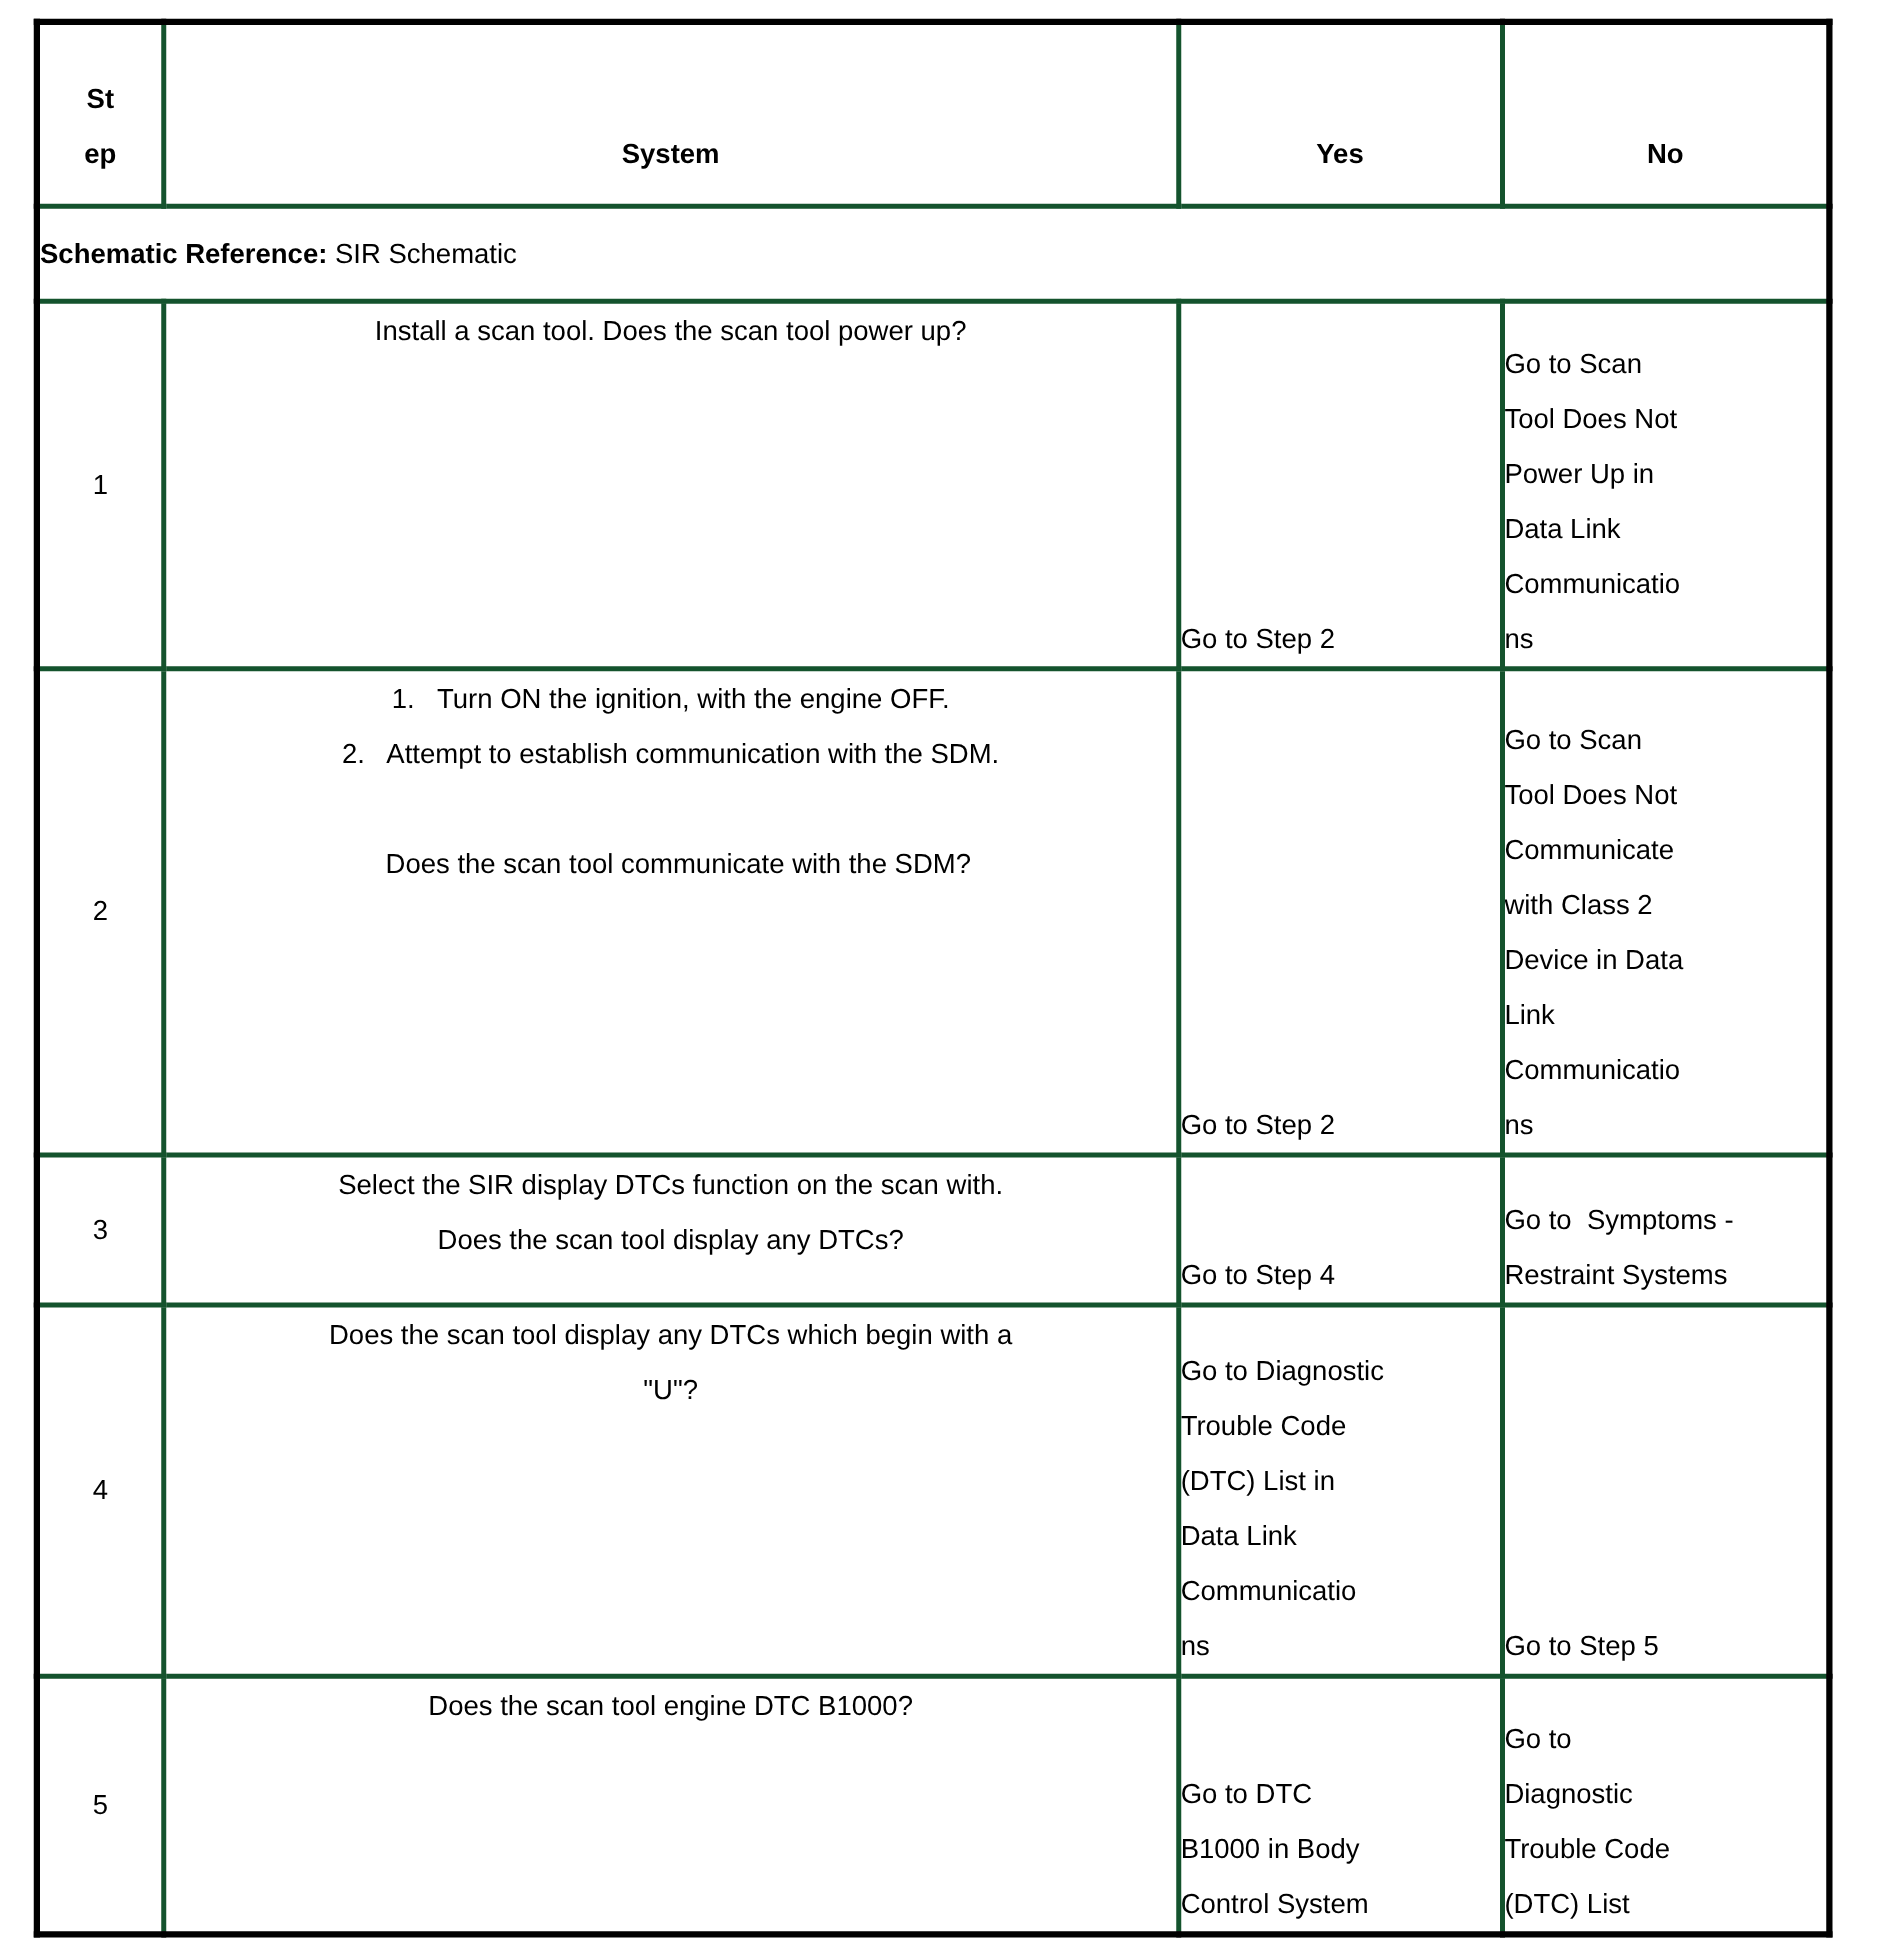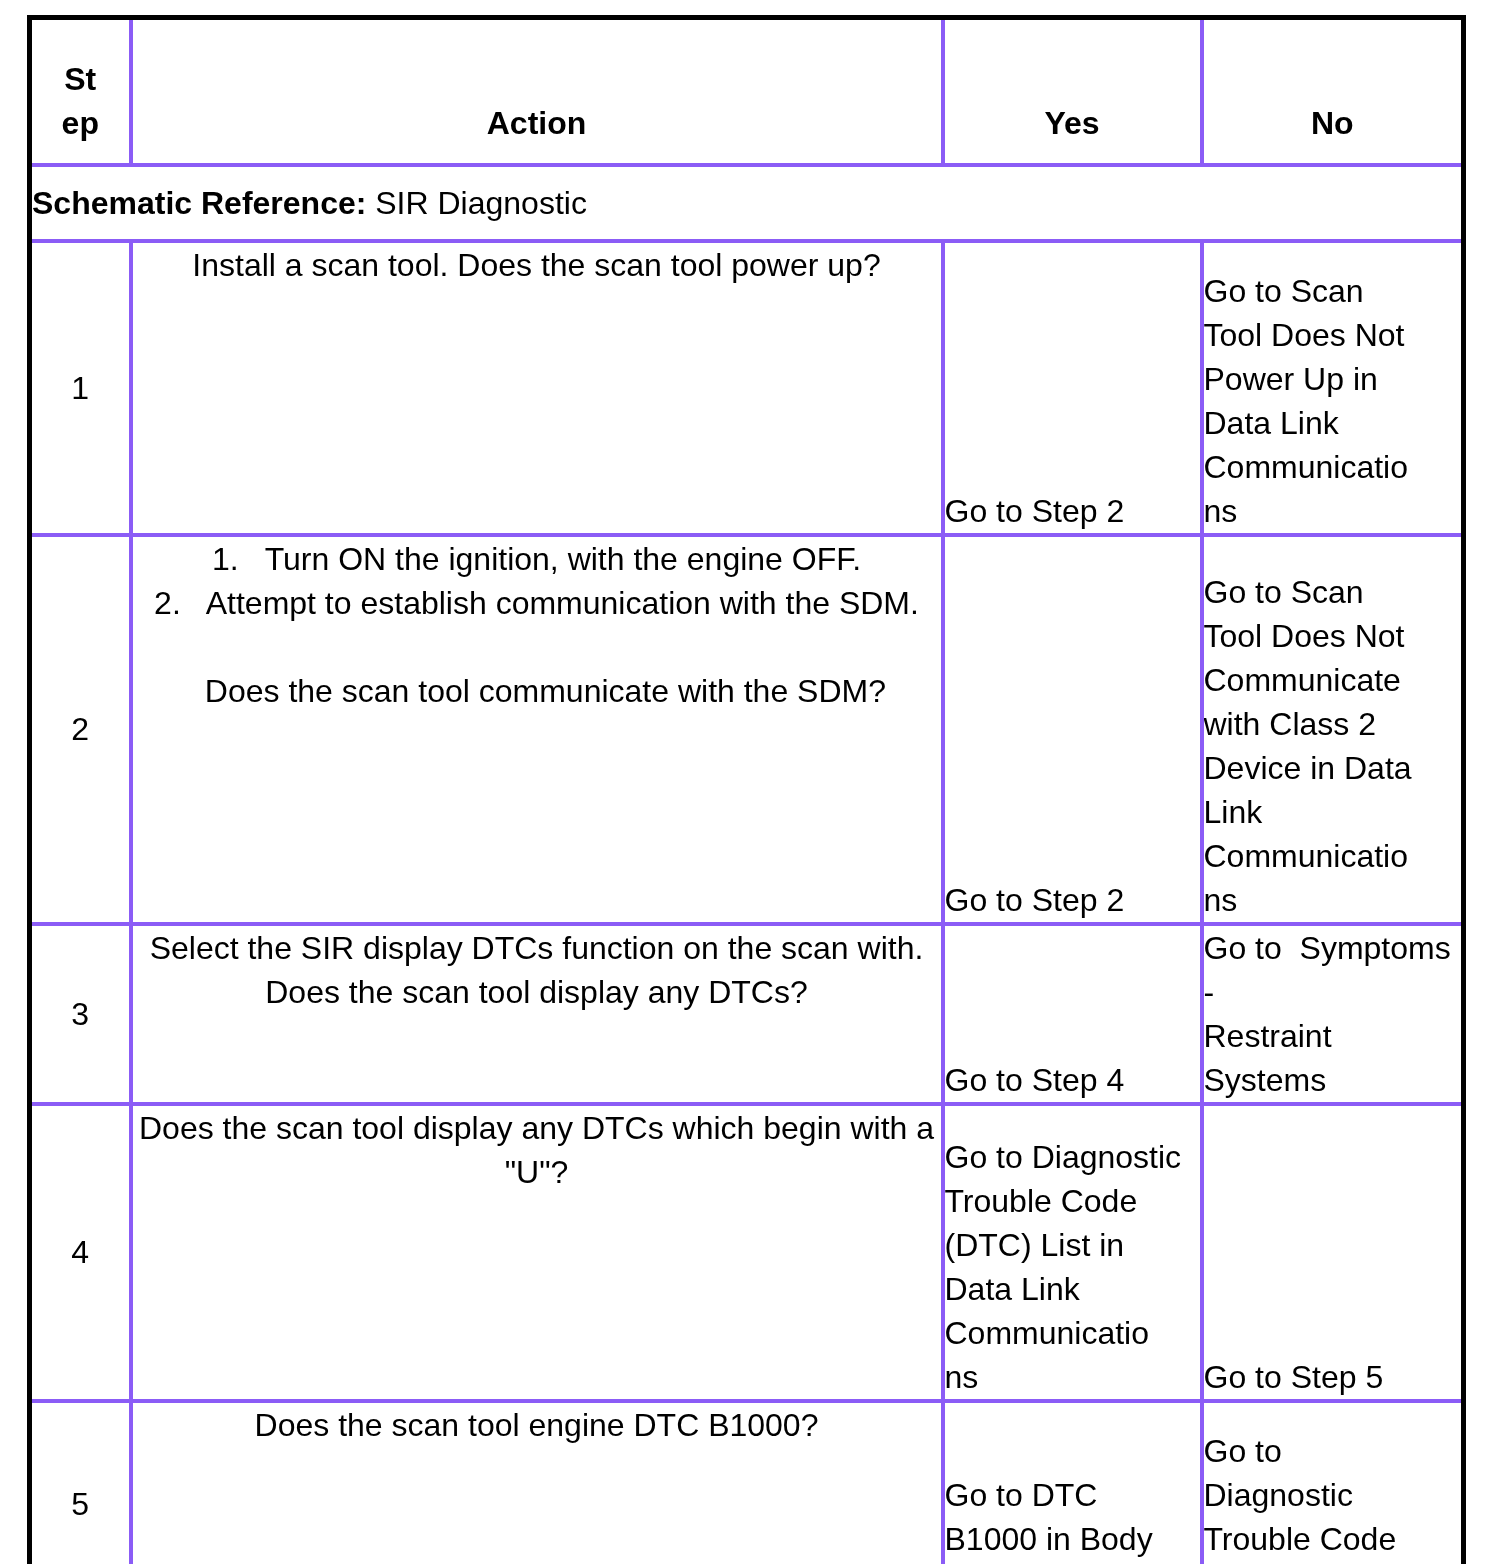--- a/index.html
+++ b/index.html
@@ -18,22 +18,22 @@
   table.diag {
     position: absolute;
     left: 27px;
     top: 15px;
     width: 1434px;
     border-collapse: collapse;
     table-layout: fixed;
     border: 5px solid #000000;
   }
   table.diag td, table.diag th {
-    border: 4px solid #8b5cf6;
-    font-size: 32px;
+    border: 4px solid #14532d;
+    font-size: 22px;
     line-height: 44px;
     font-weight: normal;
     overflow: hidden;
     padding: 0;
   }
   .txt { white-space: pre-wrap; }
   
   tr.r-header th {
     vertical-align: bottom;
     text-align: center;
@@ -71,28 +71,28 @@
     <col style="width:101px">
     <col style="width:812px">
     <col style="width:259px">
     <col style="width:262px">
   </colgroup>
 
   <tbody>
       <tr class="r-header" style="height:147px">
     <th><span class="txt">St
 ep</span></th>
-    <th><span class="txt">Action</span></th>
+    <th><span class="txt">System</span></th>
     <th><span class="txt">Yes</span></th>
     <th><span class="txt">No</span></th>
   </tr>
 
   <tr style="height:76px">
     <td class="schematic-cell" colspan="4">
-      <span class="txt label">Schematic Reference:</span><span class="txt"> SIR Diagnostic</span>
+      <span class="txt label">Schematic Reference:</span><span class="txt"> SIR Schematic</span>
     </td>
   </tr>
 
   <tr style="height:294px">
     <td class="step-cell"><span class="txt">1</span></td>
     <td class="action-cell"><span class="txt">Install a scan tool. Does the scan tool power up?</span></td>
     <td class="yn-cell"><span class="txt">Go to Step 2</span></td>
     <td class="yn-cell"><span class="txt">Go to Scan
 Tool Does Not
 Power Up in

